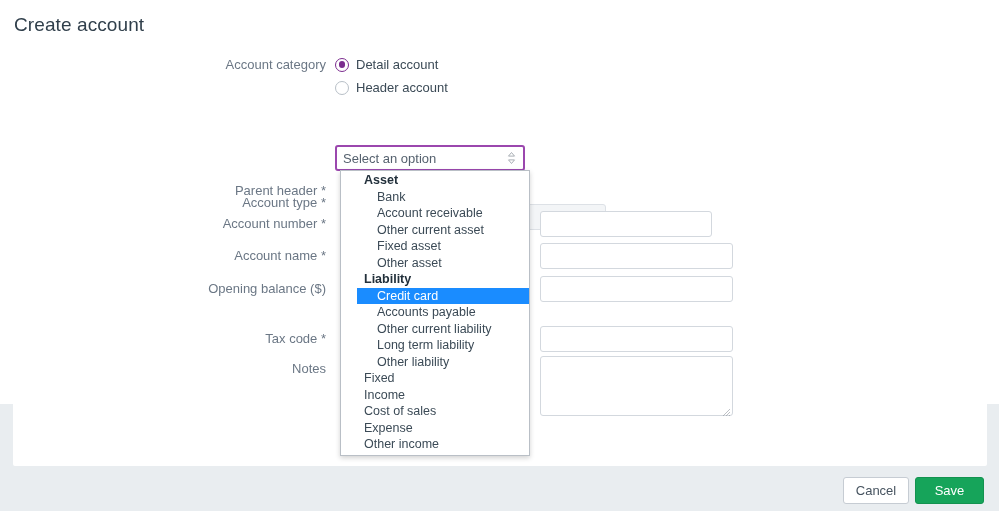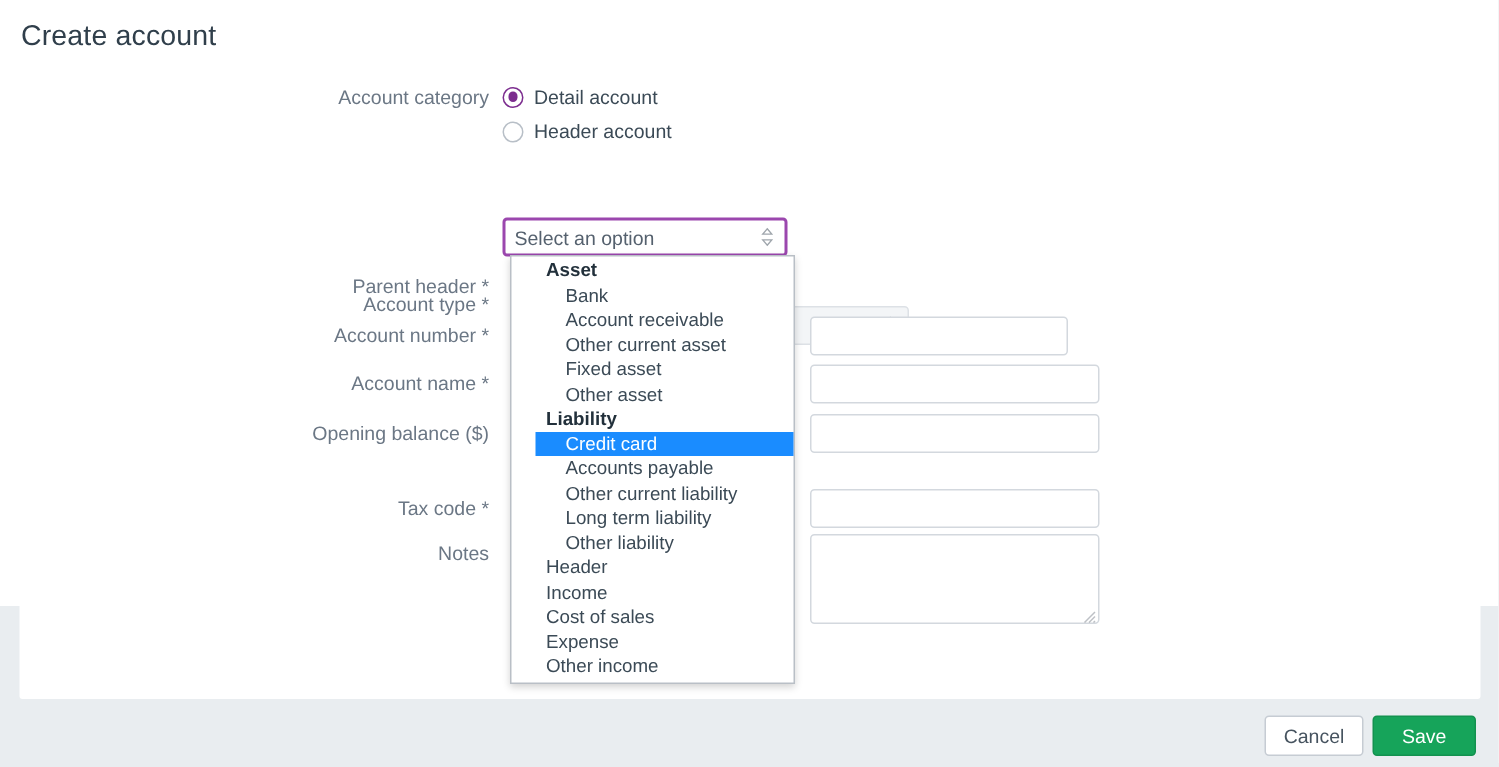--- a/index.html
+++ b/index.html
@@ -326,21 +326,21 @@
       <div class="dd-item child">Account receivable</div>
       <div class="dd-item child">Other current asset</div>
       <div class="dd-item child">Fixed asset</div>
       <div class="dd-item child">Other asset</div>
       <div class="dd-group">Liability</div>
       <div class="dd-item child selected">Credit card</div>
       <div class="dd-item child">Accounts payable</div>
       <div class="dd-item child">Other current liability</div>
       <div class="dd-item child">Long term liability</div>
       <div class="dd-item child">Other liability</div>
-      <div class="dd-item">Header</div>
+      <div class="dd-item">Fixed</div>
       <div class="dd-item">Income</div>
       <div class="dd-item">Cost of sales</div>
       <div class="dd-item">Expense</div>
       <div class="dd-item">Other income</div>
     </div>
 
   <div class="footer">
     <div class="btn btn-cancel">Cancel</div>
     <div class="btn btn-save">Save</div>
   </div>

